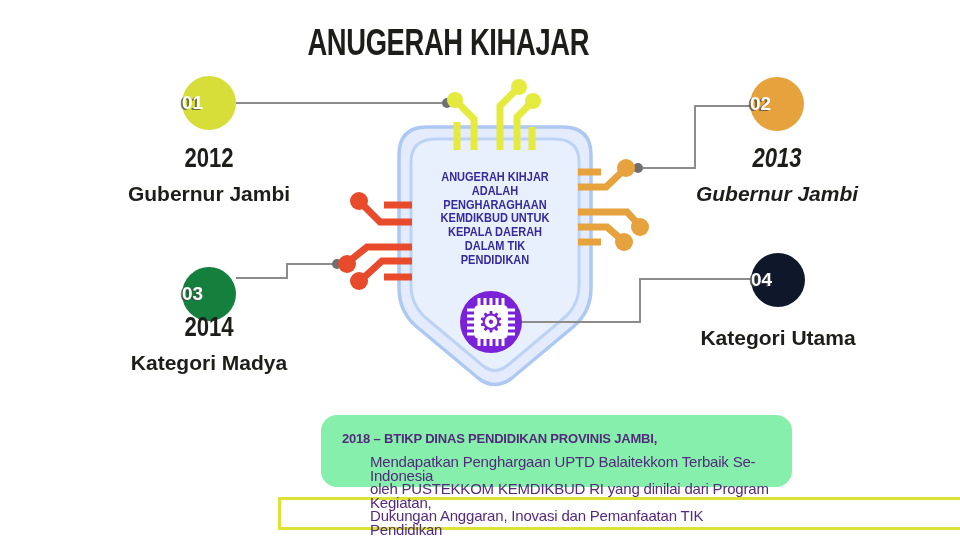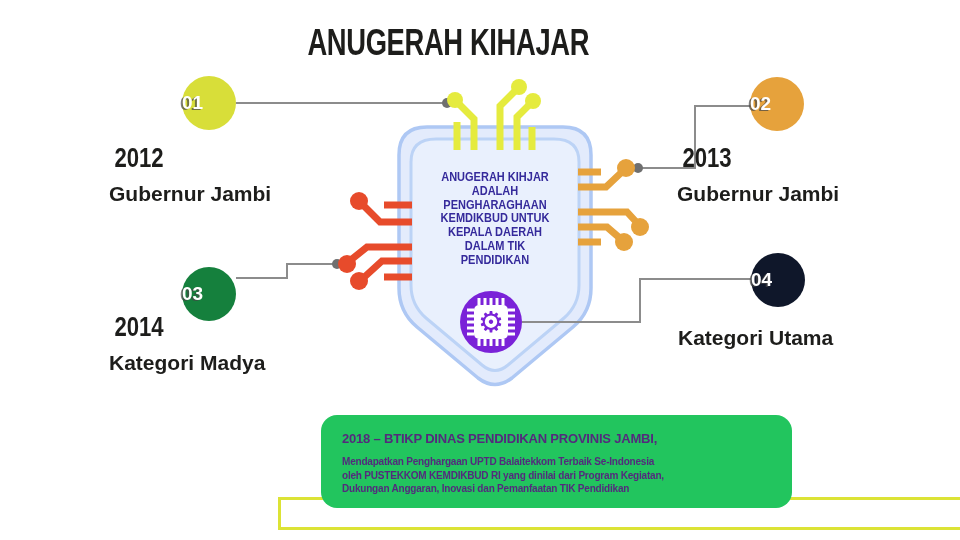--- a/index.html
+++ b/index.html
@@ -12,40 +12,40 @@
     position:absolute;top:22px;left:0;width:896px;text-align:center;
     font-size:37px;font-weight:bold;color:#1d1d1b;letter-spacing:-0.5px;
   }
   .squeeze{display:inline-block;transform:scaleX(0.74);transform-origin:center;}
   .badge{
     position:absolute;width:54px;height:54px;border-radius:50%;
     display:flex;align-items:center;justify-content:flex-start;
     color:#ffffff;font-weight:bold;font-size:19px;
     text-shadow:-2px 1px 0 rgba(70,70,70,0.7);
   }
-  .ms-text{position:absolute;width:200px;color:#1d1d1b;}
+  .ms-text{position:absolute;width:200px;text-align:center;color:#1d1d1b;}
   .year{font-size:27px;font-weight:bold;line-height:27px;}
   .year .squeeze{transform:scaleX(0.82);}
   .ms-label{font-size:21px;font-weight:bold;margin-top:10px;}
   .shield-text{
     position:absolute;left:415px;top:171px;width:160px;text-align:center;
     font-size:12.5px;line-height:13.8px;font-weight:bold;color:#352a9b;
     white-space:pre-line;transform:scaleX(0.88);transform-origin:center top;
   }
   .bottom-bar{
     position:absolute;left:278px;top:497px;width:700px;height:33px;
     background:#ffffff;border:3px solid #dce335;box-sizing:border-box;
   }
   .note{
-    position:absolute;left:321px;top:415px;width:471px;height:93px;
-    background:#22c55e;border-radius:16px;box-sizing:border-box;
+    position:absolute;left:321px;top:415px;width:471px;height:72px;
+    background:#86efac;border-radius:16px;box-sizing:border-box;
     padding:16px 18px 0 21px;color:#542a7d;
   }
   .note-heading{font-size:13px;font-weight:bold;margin-bottom:9px;letter-spacing:-0.2px;}
-  .note-body{font-size:10px;font-weight:bold;line-height:13.6px;letter-spacing:-0.2px;white-space:pre-line;}
+  .note-body{font-size:15px;font-weight:normal;line-height:13.6px;letter-spacing:-0.2px;white-space:pre-line;margin-left:28px;}
 </style>
 </head>
 <body>
 
 <div class="stage">
 
   <svg class="svg-layer" viewBox="0 0 960 540" xmlns="http://www.w3.org/2000/svg">
 
     <g>
       <path d="M 427 127 L 563 127 Q 591 127 591 155 L 591 288 Q 591 312 573 327 L 512 378 Q 495 391 478 378 L 417 327 Q 399 312 399 288 L 399 155 Q 399 127 427 127 Z" fill="#e3ebfc" stroke="#aec8f4" stroke-width="3.5"></path>
@@ -141,21 +141,21 @@
     <div class="ms-text" style="left:109px;top:145px;">
       <div class="year"><span class="squeeze">2012</span></div>
       <div class="ms-label">Gubernur Jambi</div>
     </div>
   </div>
 
   <div>
     <div class="badge" style="left: 750px; top: 77px; background: rgb(230, 162, 60);">
       <span>02</span>
     </div>
-    <div class="ms-text" style="left:677px;top:145px;">
+    <div class="ms-text" style="left:677px;top:145px;font-style:italic;">
       <div class="year"><span class="squeeze">2013</span></div>
       <div class="ms-label">Gubernur Jambi</div>
     </div>
   </div>
 
   <div>
     <div class="badge" style="left: 182px; top: 267px; background: #15803d;">
       <span>03</span>
     </div>
     <div class="ms-text" style="left:109px;top:314px;">

